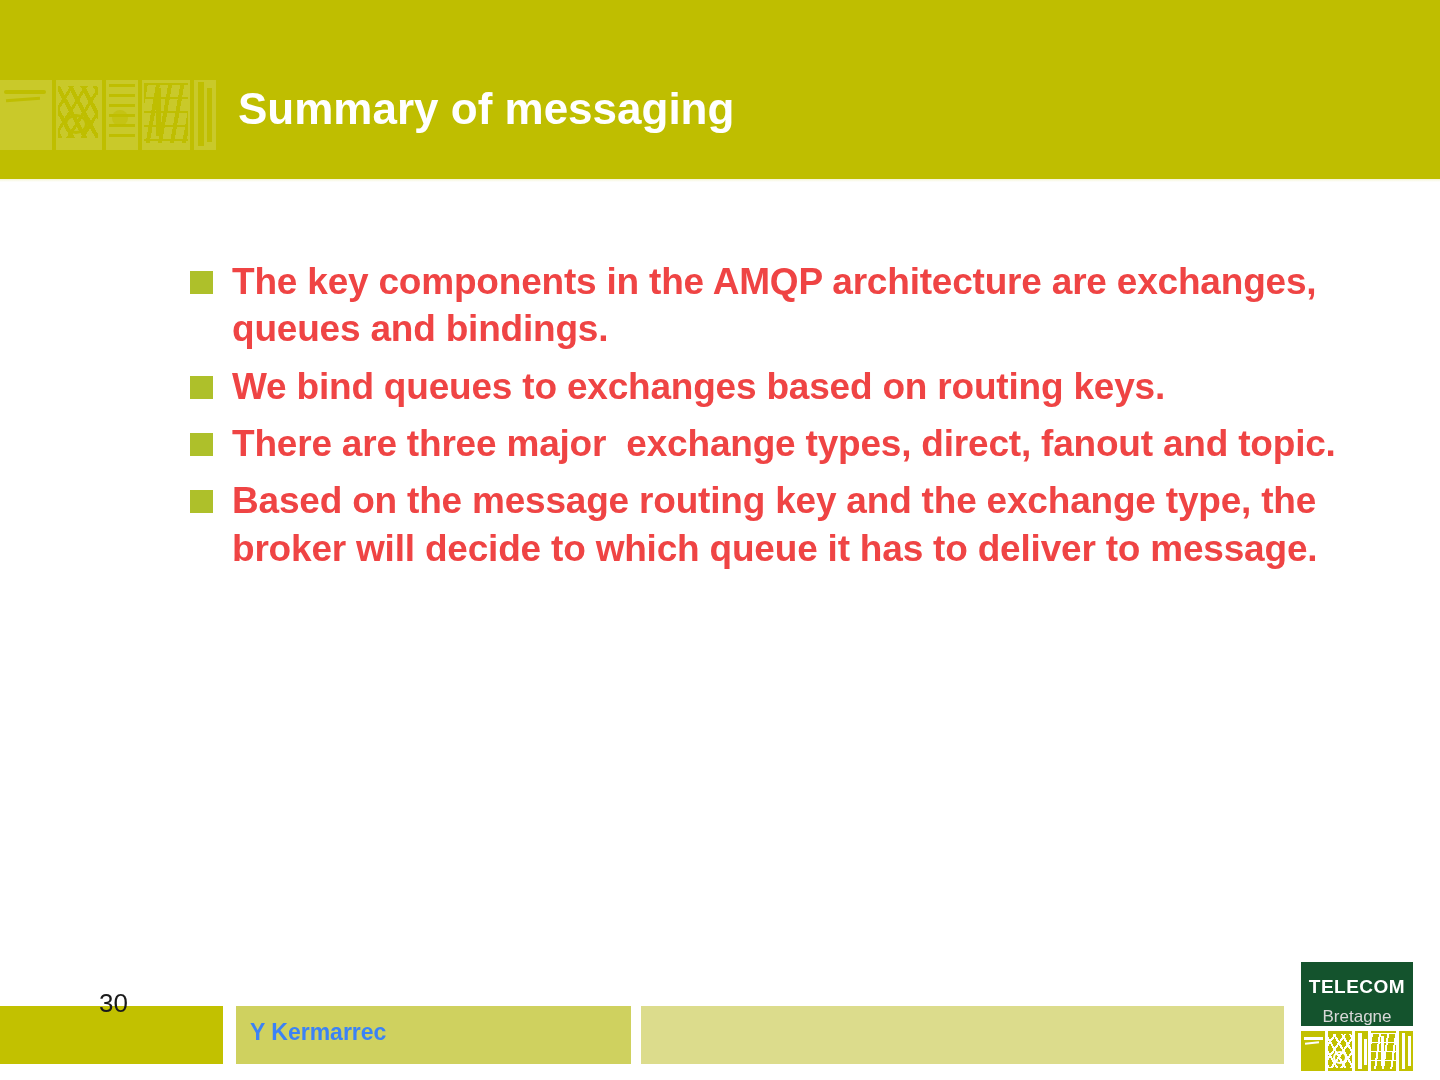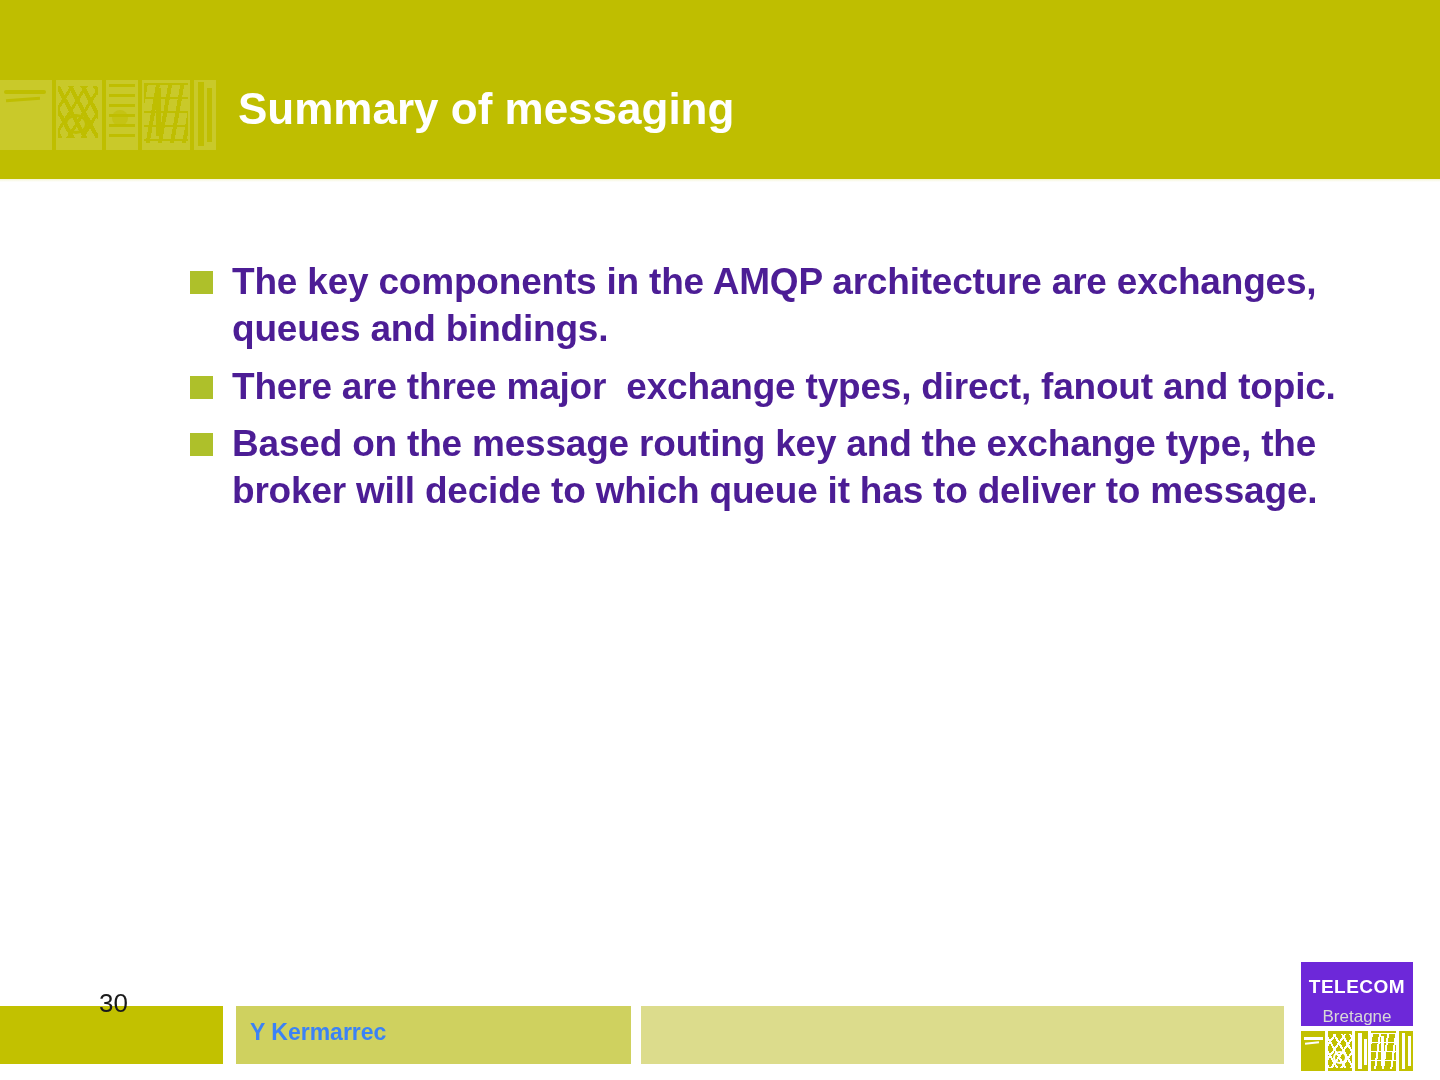--- a/index.html
+++ b/index.html
@@ -102,21 +102,21 @@
     flex: 0 0 auto;
     width: 23px;
     height: 23px;
     background: #aec02a;
     margin-top: 13px;
     margin-right: 19px;
   }
   .bullet-text {
     font-size: 37px;
     font-weight: bold;
-    color: #4c1d95;
+    color: #ef4444;
     line-height: 1.28;
     letter-spacing: -0.2px;
     white-space: pre-wrap;
   }
 
   
   .footer-band {
     position: absolute;
     top: 1006px;
     height: 58px;
@@ -156,21 +156,21 @@
   .logo {
     position: absolute;
     left: 1301px;
     top: 962px;
     width: 112px;
     height: 112px;
   }
   .logo-box {
     width: 112px;
     height: 64px;
-    background: #6d28d9;
+    background: #14532d;
     display: flex;
     flex-direction: column;
     align-items: center;
     justify-content: center;
     padding-top: 16px;
     box-sizing: border-box;
   }
   .logo-telecom {
     color: #ffffff;
     font-size: 19px;
@@ -238,20 +238,24 @@
 <div class="header-fade"></div>
 <div class="slide-title">Summary of messaging</div>
 
 <div class="content">
   <div class="bullet-row">
     <div class="bullet-marker"></div>
     <div class="bullet-text">The key components in the AMQP architecture are exchanges, queues and bindings.</div>
   </div>
   <div class="bullet-row">
     <div class="bullet-marker"></div>
+    <div class="bullet-text">We bind queues to exchanges based on routing keys.</div>
+  </div>
+  <div class="bullet-row">
+    <div class="bullet-marker"></div>
     <div class="bullet-text">There are three major  exchange types, direct, fanout and topic.</div>
   </div>
   <div class="bullet-row">
     <div class="bullet-marker"></div>
     <div class="bullet-text">Based on the message routing key and the exchange type, the broker will decide to which queue it has to deliver to message.</div>
   </div>
 </div>
 
 <div class="footer-band band-page"></div>
 <div class="footer-band band-author"></div>

